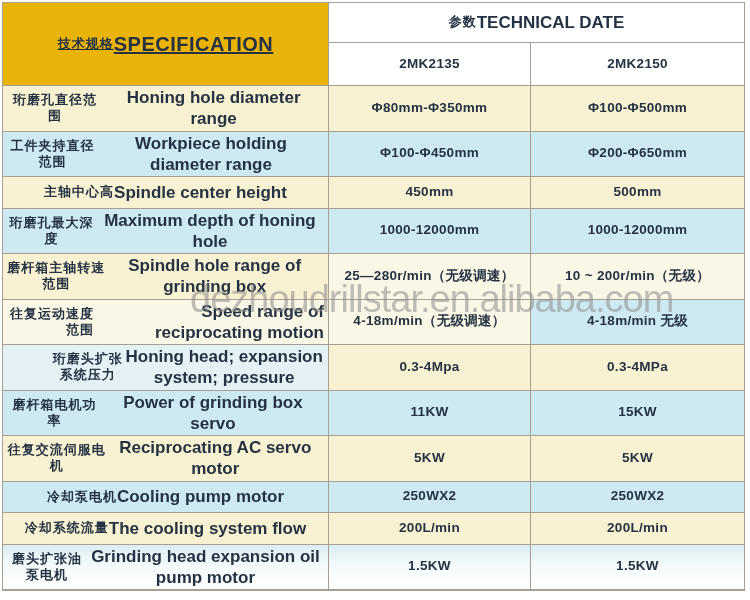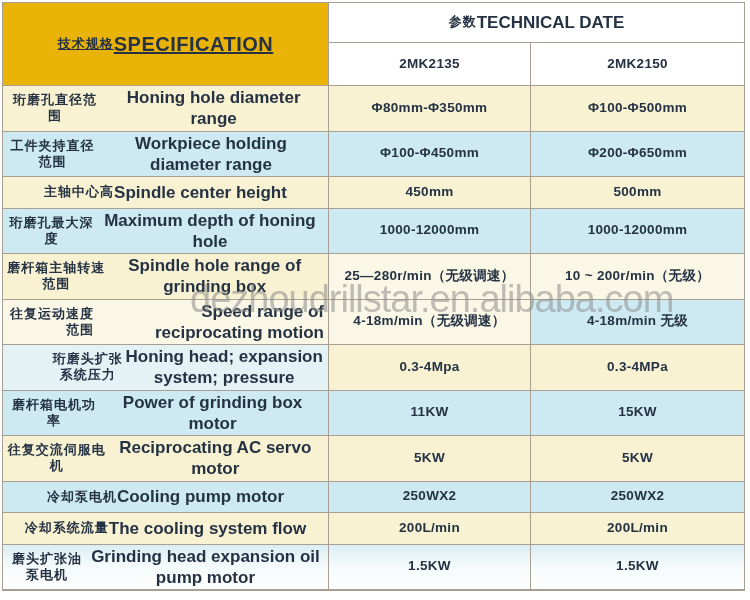--- a/index.html
+++ b/index.html
@@ -164,21 +164,21 @@
     </div>
     <div class="cell t-yellow">
         <span class="val">0.3-4Mpa</span>
       </div>
     <div class="cell t-yellow last-col">
         <span class="val">0.3-4MPa</span>
       </div>
 
     <div class="cell t-blue">
       <span class="zh">磨杆箱电机功率</span>
-      <span class="en">Power of grinding box motor</span>
+      <span class="en">Power of grinding box servo</span>
     </div>
     <div class="cell t-blue">
         <span class="val">11KW</span>
       </div>
     <div class="cell t-blue last-col">
         <span class="val">15KW</span>
       </div>
 
     <div class="cell t-yellow">
       <span class="zh">往复交流伺服电机</span>

